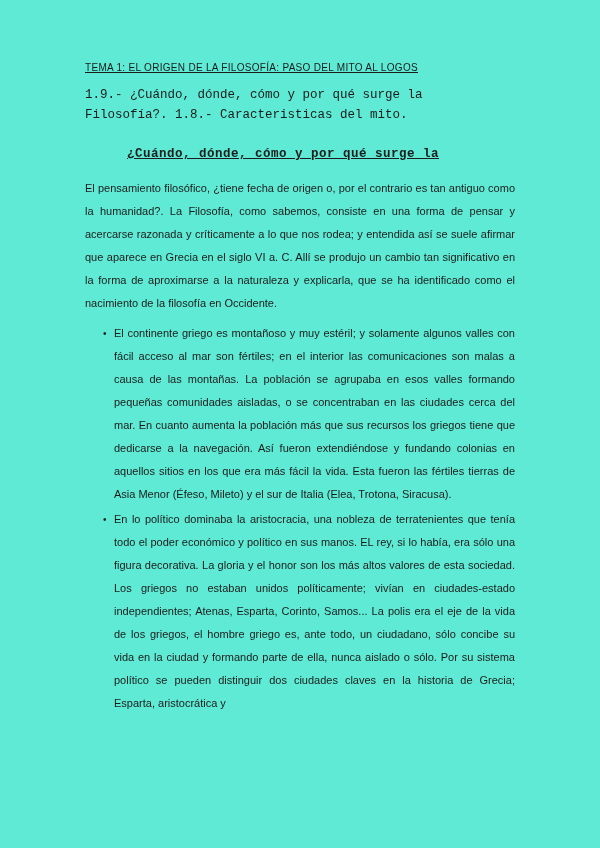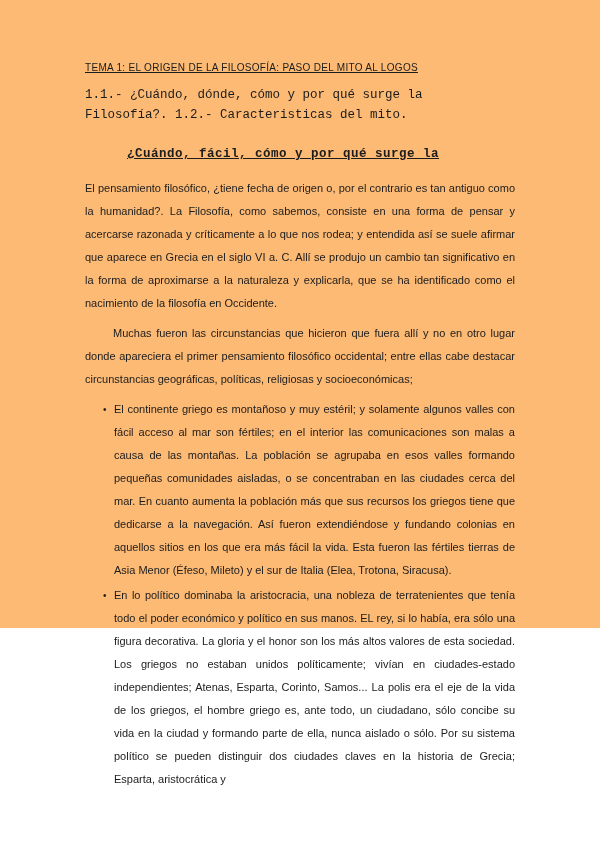--- a/index.html
+++ b/index.html
@@ -10,23 +10,23 @@
   body {
     width: 600px;
     height: 848px;
     overflow: hidden;
     color: #1c1c1c;
     font-family: "Liberation Sans", sans-serif;
   }
   .page {
     box-sizing: border-box;
     width: 600px;
-    height: 628px;
+    height: 848px;
     padding: 62px 85px 40px 85px;
-    background: #fdba74;
+    background: #5eead4;
   }
   .doc-title {
     font-family: "Liberation Sans", sans-serif;
     font-size: 10px;
     font-weight: normal;
     letter-spacing: 0.3px;
     text-decoration: underline;
     margin: 0 0 0 0;
     white-space: nowrap;
   }
@@ -80,35 +80,34 @@
   }
 </style>
 </head>
 <body>
 
 <div class="page">
 
   <h1 class="doc-title">TEMA 1: EL ORIGEN DE LA FILOSOFÍA: PASO DEL MITO AL LOGOS</h1>
 
   <div class="toc">
-    <div class="toc-line">1.1.- ¿Cuándo, dónde, cómo y por qué surge la</div>
-    <div class="toc-line">Filosofía?. 1.2.- Caracteristicas del mito.</div>
+    <div class="toc-line">1.9.- ¿Cuándo, dónde, cómo y por qué surge la</div>
+    <div class="toc-line">Filosofía?. 1.8.- Caracteristicas del mito.</div>
   </div>
 
   <div class="heading">
     <div class="heading-line">
-      <span>¿Cuándo, fácil, cómo y por qué surge la</span>
+      <span>¿Cuándo, dónde, cómo y por qué surge la</span>
     </div>
   </div>
 
   <div class="body-text">
 
     <p class="para">El pensamiento filosófico, ¿tiene fecha de origen o, por el contrario es tan antiguo como la humanidad?. La Filosofía, como sabemos, consiste en una forma de pensar y acercarse razonada y críticamente a lo que nos rodea; y entendida así se suele afirmar que aparece en Grecia en el siglo VI a. C. Allí se produjo un cambio tan significativo en la forma de aproximarse a la naturaleza y explicarla, que se ha identificado como el nacimiento de la filosofía en Occidente.</p>
 
-    <p class="para indented">Muchas fueron las circunstancias que hicieron que fuera allí y no en otro lugar donde apareciera el primer pensamiento filosófico occidental; entre ellas cabe destacar circunstancias geográficas, políticas, religiosas y socioeconómicas;</p>
 
     <div class="bullets">
 
       <div class="bullet-item">
         <span class="bullet-marker">•</span>
         <span class="bullet-text">El continente griego es montañoso y muy estéril; y solamente algunos valles con fácil acceso al mar son fértiles; en el interior las comunicaciones son malas a causa de las montañas. La población se agrupaba en esos valles formando pequeñas comunidades aisladas, o se concentraban en las ciudades cerca del mar. En cuanto aumenta la población más que sus recursos los griegos tiene que dedicarse a la navegación. Así fueron extendiéndose y fundando colonias en aquellos sitios en los que era más fácil la vida. Esta fueron las fértiles tierras de Asia Menor (Éfeso, Mileto) y el sur de Italia (Elea, Trotona, Siracusa).</span>
       </div>
 
       <div class="bullet-item">
         <span class="bullet-marker">•</span>

